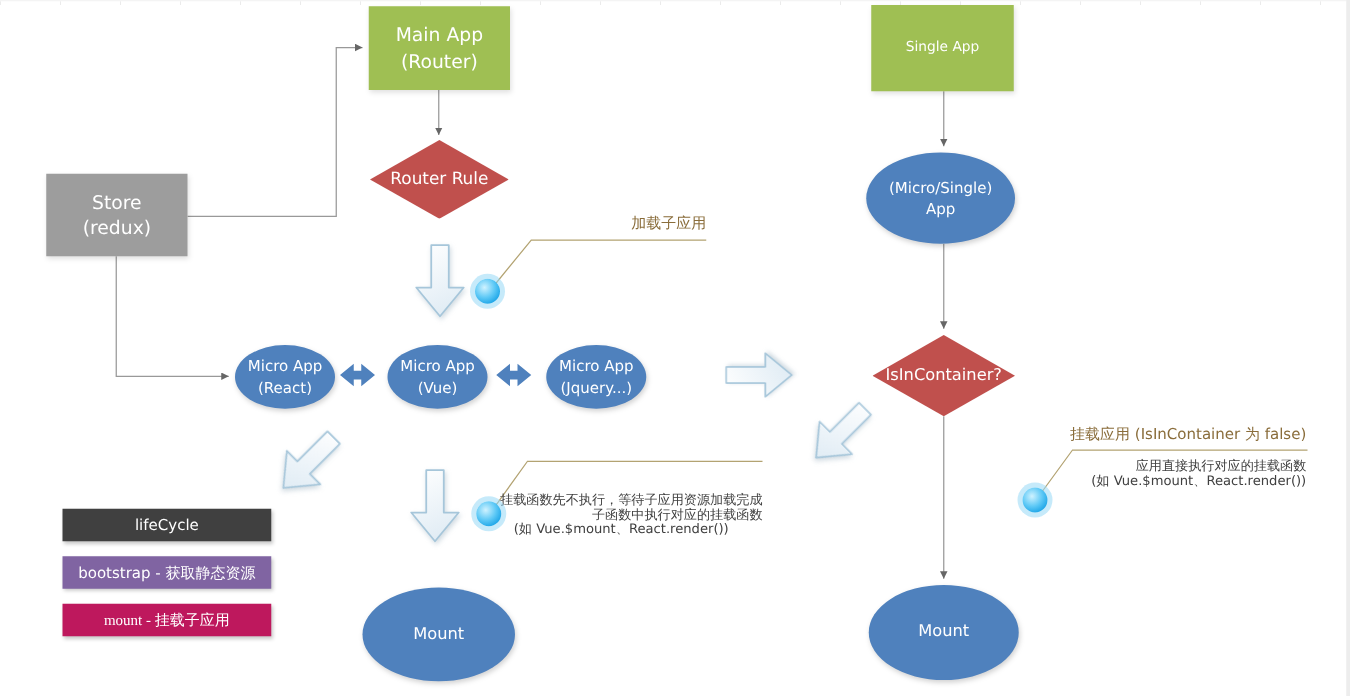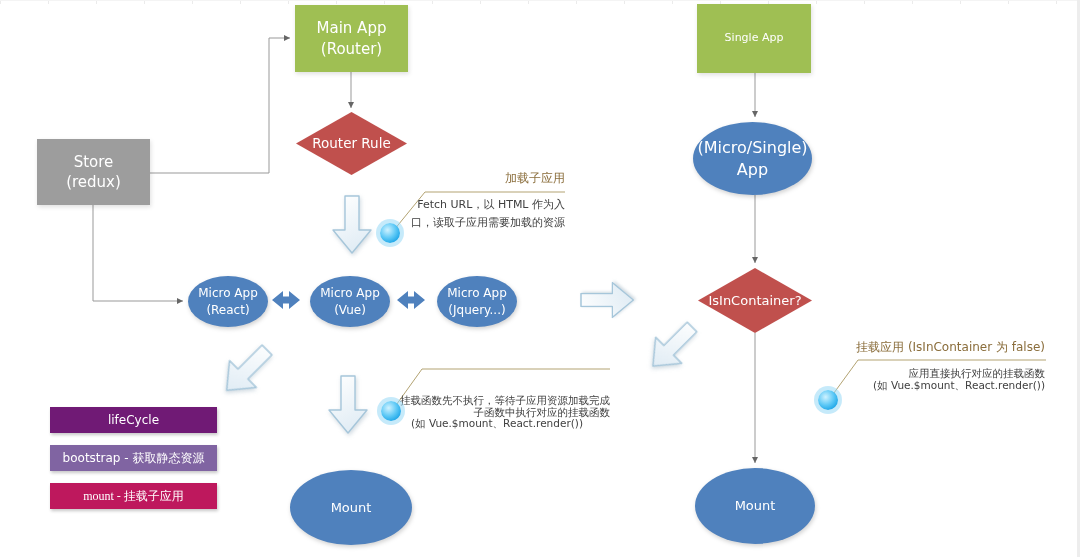--- a/index.html
+++ b/index.html
@@ -28,30 +28,30 @@
                 filter:drop-shadow(1px 2px 2px rgba(0,0,0,.18)); }
 
   #main-app        { left:295px; top:5px;   width:113px; height:67px; font-size:15px; }
   #router-rule     { left:296px; top:112px; width:111px; height:63px; font-size:13.5px; }
   #store           { left:37px;  top:139px; width:113px; height:66px; font-size:15px; }
   #micro-react     { left:188px; top:276px; width:80px;  height:51px; font-size:12px; }
   #micro-vue       { left:310px; top:276px; width:80px;  height:51px; font-size:12px; }
   #micro-jquery    { left:437px; top:276px; width:80px;  height:51px; font-size:12px; }
   #mount-center    { left:290px; top:470px; width:122px; height:75px; font-size:13px; }
   #single-app      { left:697px; top:4px;   width:114px; height:69px; font-size:11px;text-align:right; }
-  #micro-single    { left:693px; top:122px; width:119px; height:73px; font-size:16px; }
+  #micro-single    { left:693px; top:122px; width:119px; height:73px; font-size:12px; }
   #is-in-container { left:698px; top:268px; width:114px; height:65px; font-size:13px; }
   #mount-right     { left:695px; top:468px; width:120px; height:76px; font-size:13px; }
 
   .legend-item {
     position:absolute; left:50px; width:167px; height:26px; color:#fff; font-size:12px;
     display:flex; align-items:center; justify-content:center;
     box-shadow:1px 2px 3px rgba(0,0,0,.22);
   }
-  #lg-lifecycle { top:407px; background:#701a75; }
+  #lg-lifecycle { top:407px; background:#404040; }
   #lg-bootstrap { top:445px; background:#8064a2; }
   #lg-mount     { top:483px; background:#be185d;font-family:Liberation Serif, serif; }
   #lg-unmount   { top:521px; background:#f79646; }
 
   .ann-title { position:absolute; color:#8a6d3b; font-size:12px; text-align:right; }
   .ann-body  { position:absolute; color:#404040; text-align:right; }
   .ann-body div { white-space:nowrap; }
 
   #ann1-title { left:385px; top:170px; width:180px; padding-right:10px; }
   #ann1-body  { left:385px; top:196px; width:180px; font-size:11px;   line-height:18px; }
@@ -131,24 +131,20 @@
   <div class="node ellipse" id="micro-single">(Micro/Single)
 App</div>
   <div class="node diamond" id="is-in-container">IsInContainer?</div>
   <div class="node ellipse" id="mount-right">Mount</div>
 
   <div class="legend-item" id="lg-lifecycle">lifeCycle</div>
   <div class="legend-item" id="lg-bootstrap">bootstrap - 获取静态资源</div>
   <div class="legend-item" id="lg-mount">mount - 挂载子应用</div>
 
   <div class="ann-title" id="ann1-title">加载子应用</div>
-  <div class="ann-body" id="ann1-body">
-    <div>Fetch URL，以 HTML 作为入</div>
-    <div>口，读取子应用需要加载的资源</div>
-  </div>
   <div class="glow-dot" id="dot-load"></div>
 
   <div class="ann-body" id="ann2-body">
     <div>挂载函数先不执行，等待子应用资源加载完成</div>
     <div>子函数中执行对应的挂载函数</div>
     <div class="indent">(如 Vue.$mount、React.render())</div>
   </div>
   <div class="glow-dot" id="dot-true"></div>
 
   <div class="ann-title" id="ann3-title">挂载应用 (IsInContainer 为 false)</div>

